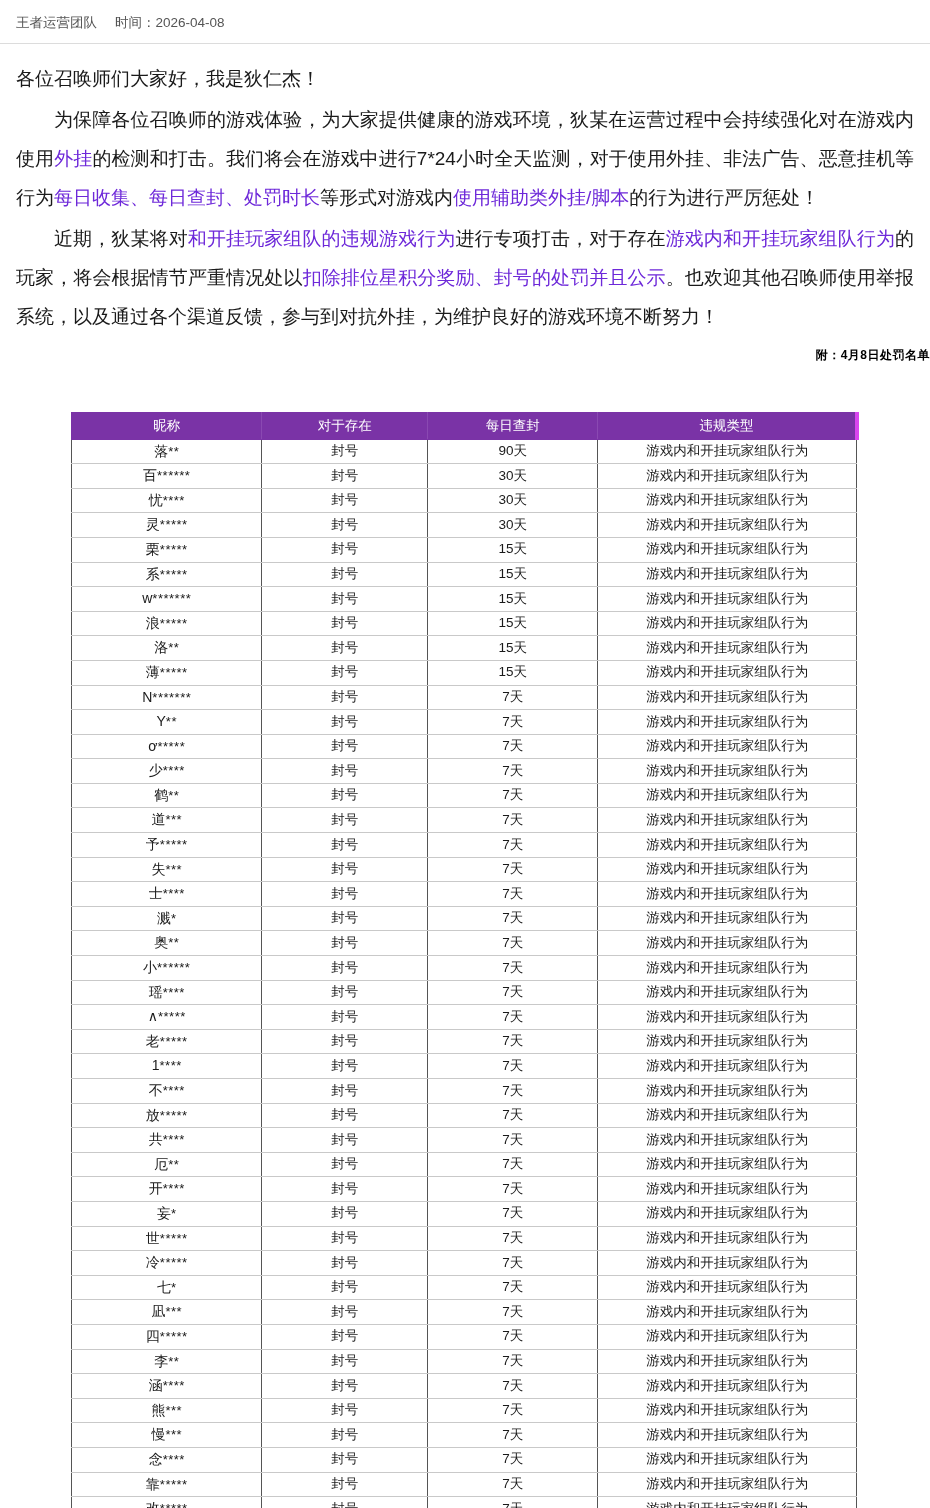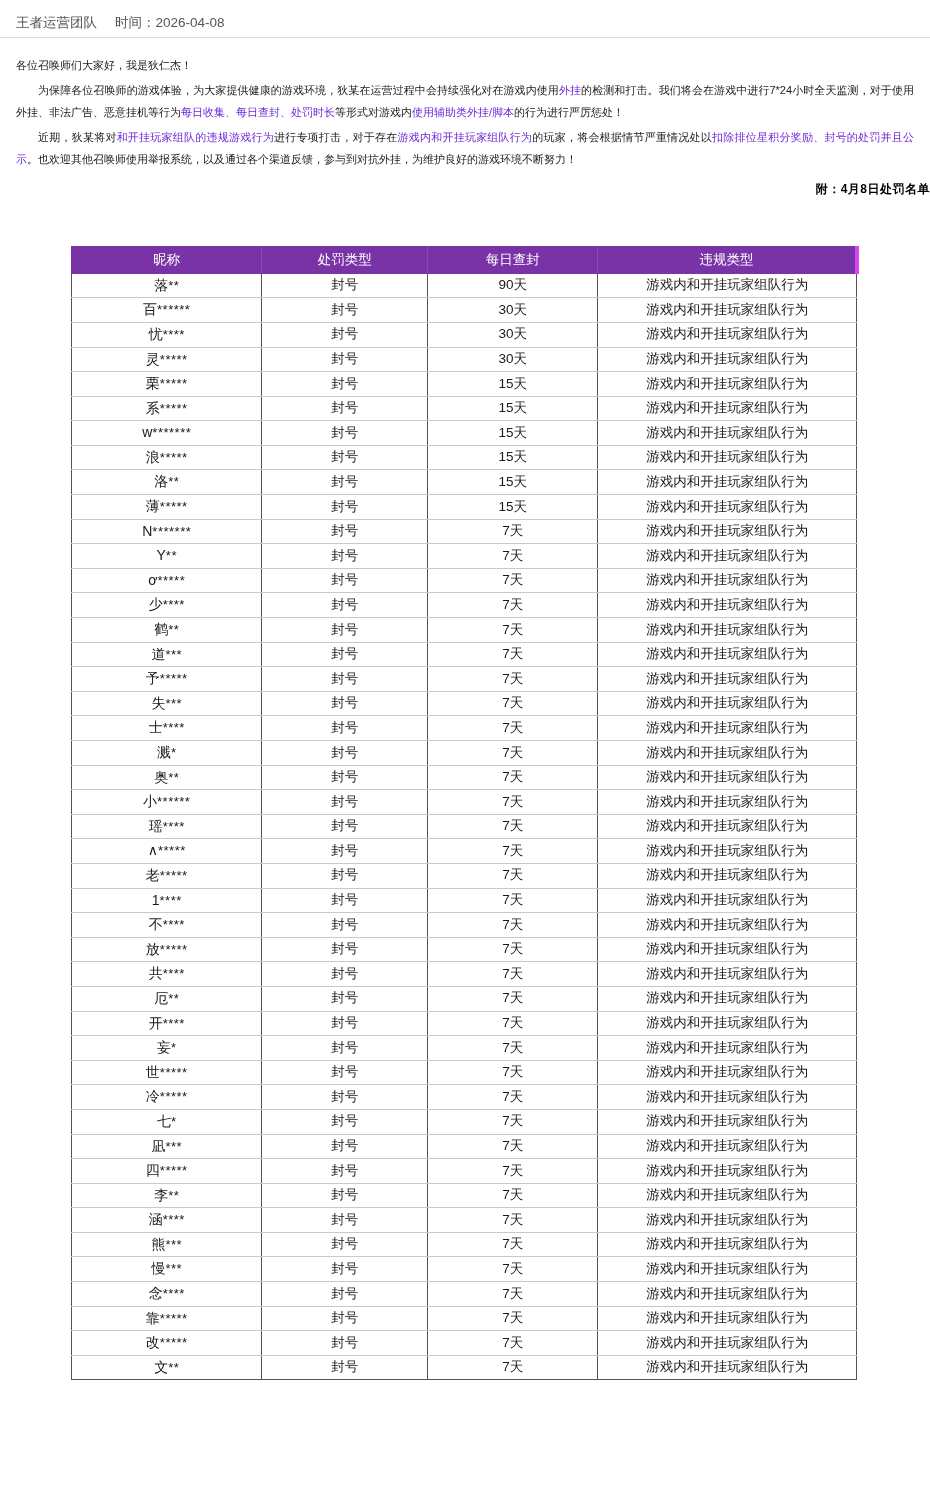--- a/index.html
+++ b/index.html
@@ -23,33 +23,33 @@
   .article-title {
     font-size: 29px;
     font-weight: 400;
     color: #1f1f1f;
     margin: 0;
     padding: 12px 0 0 0;
     line-height: 1.25;
     letter-spacing: 0.2px;
   }
   .meta-line {
-    padding: 14px 0 5px 16px;
+    padding: 14px 0 11px 16px;
     font-size: 13.5px;
     color: #555555;
     border-bottom: 1px solid #dcdcdc;
   }
   .meta-author { margin-right: 18px; }
   .meta-time-label { }
   .meta-time-value { }
 
   
   .body-copy {
     padding: 16px 16px 0 16px;
-    font-size: 11px;
+    font-size: 19px;
     line-height: 2.05;
     color: #1a1a1a;
   }
   .para {
     margin: 0 0 2px 0;
     text-align: justify;
     text-justify: inter-ideograph;
   }
   .para.indent { text-indent: 2em; }
   .hl { color: #6d28d9; }
@@ -147,21 +147,21 @@
     <table class="punish">
       <colgroup>
         <col class="col-nick">
         <col class="col-type">
         <col class="col-dur">
         <col class="col-viol">
       </colgroup>
       <thead>
         <tr>
           <th>昵称</th>
-          <th>处罚类型</th>
+          <th>对于存在</th>
           <th>每日查封</th>
           <th>违规类型</th>
         </tr>
       </thead>
       <tbody id="punish-body">
           <tr>
             <td><span class="nick-base">落</span><span class="nick-stars">**</span></td>
             <td class="cell-txt">封号</td>
             <td class="cell-txt">90天</td>
             <td class="viol-txt">游戏内和开挂玩家组队行为</td>

